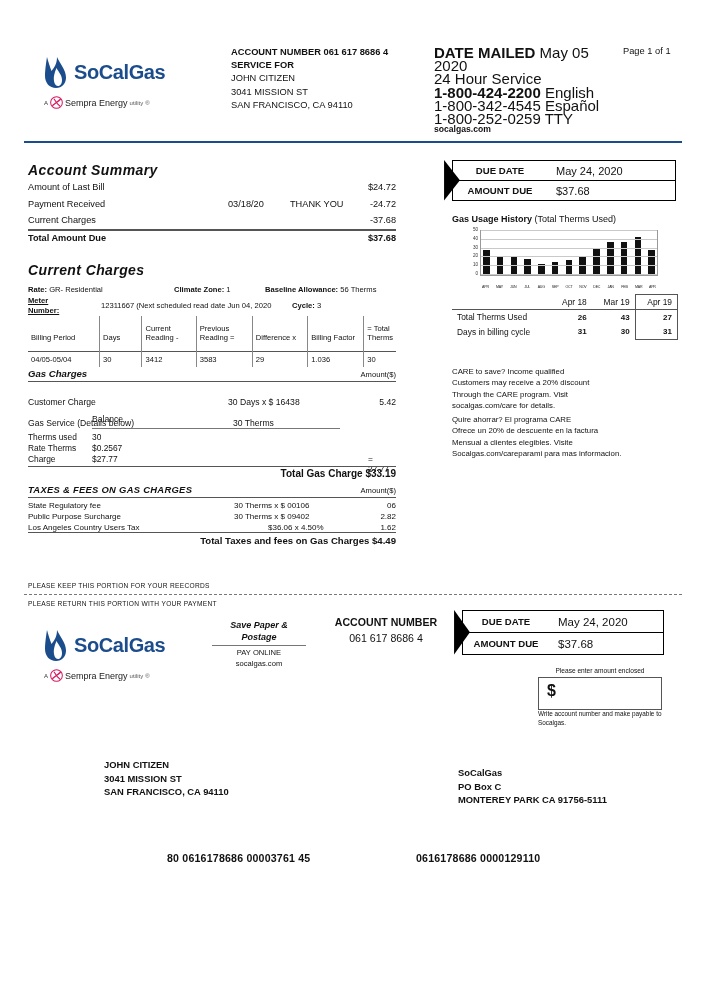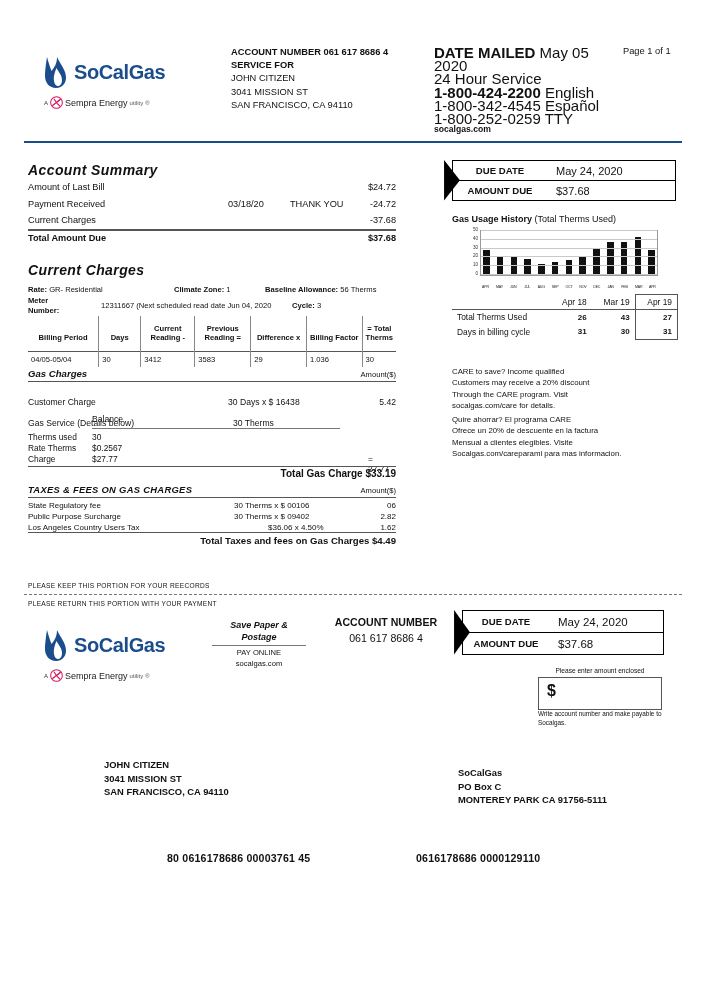--- a/index.html
+++ b/index.html
@@ -38,28 +38,28 @@
   .sum-row .d1{position:absolute;left:200px;}
   .sum-row .d2{position:absolute;left:262px;}
   .sum-row .amt{position:absolute;right:0;text-align:right;}
   #sum-divider{left:28px;top:229px;width:368px;height:1.6px;background:#555;}
 
   #current-charges-title{left:28px;top:262px;font-size:14px;}
   .meta{position:absolute;font-size:7.6px;}
   #meta-rate{left:28px;top:285px;}
   #meta-zone{left:174px;top:285px;}
   #meta-base{left:265px;top:285px;}
-  #meta-meter-label{left:28px;top:296px;width:40px;line-height:9.5px;}
+  #meta-meter-label{left:28px;top:296px;width:40px;line-height:9.5px;text-decoration:underline;}
   #meta-meter-val{left:101px;top:301px;}
   #meta-cycle{left:292px;top:301px;}
 
   
   #billing-table{left:28px;top:316px;width:368px;font-size:7.6px;}
   #billing-table table{border-collapse:collapse;width:100%;}
-  #billing-table th{font-weight:bold;text-align:center;vertical-align:bottom;padding:2px 3px 9px 3px;
+  #billing-table th{font-weight:normal;text-align:left;vertical-align:bottom;padding:2px 3px 9px 3px;
     border-left:1px solid #888;height:24px;}
   #billing-table th:first-child{border-left:none;}
   #billing-table td{padding:3px 3px 3px 3px;border-left:1px solid #888;border-top:1.2px solid #555;}
   #billing-table td:first-child{border-left:none;}
 
   
   #gas-charges{left:28px;top:368px;width:368px;font-size:8.6px;}
   #gas-charges-head{border-bottom:1.2px solid #555;padding-bottom:1px;position:relative;height:12px;}
   #gas-charges-head .t{position:absolute;left:0;font-size:9.6px;}
   #gas-charges-head .a{position:absolute;right:0;font-size:7.6px;top:2px;}

